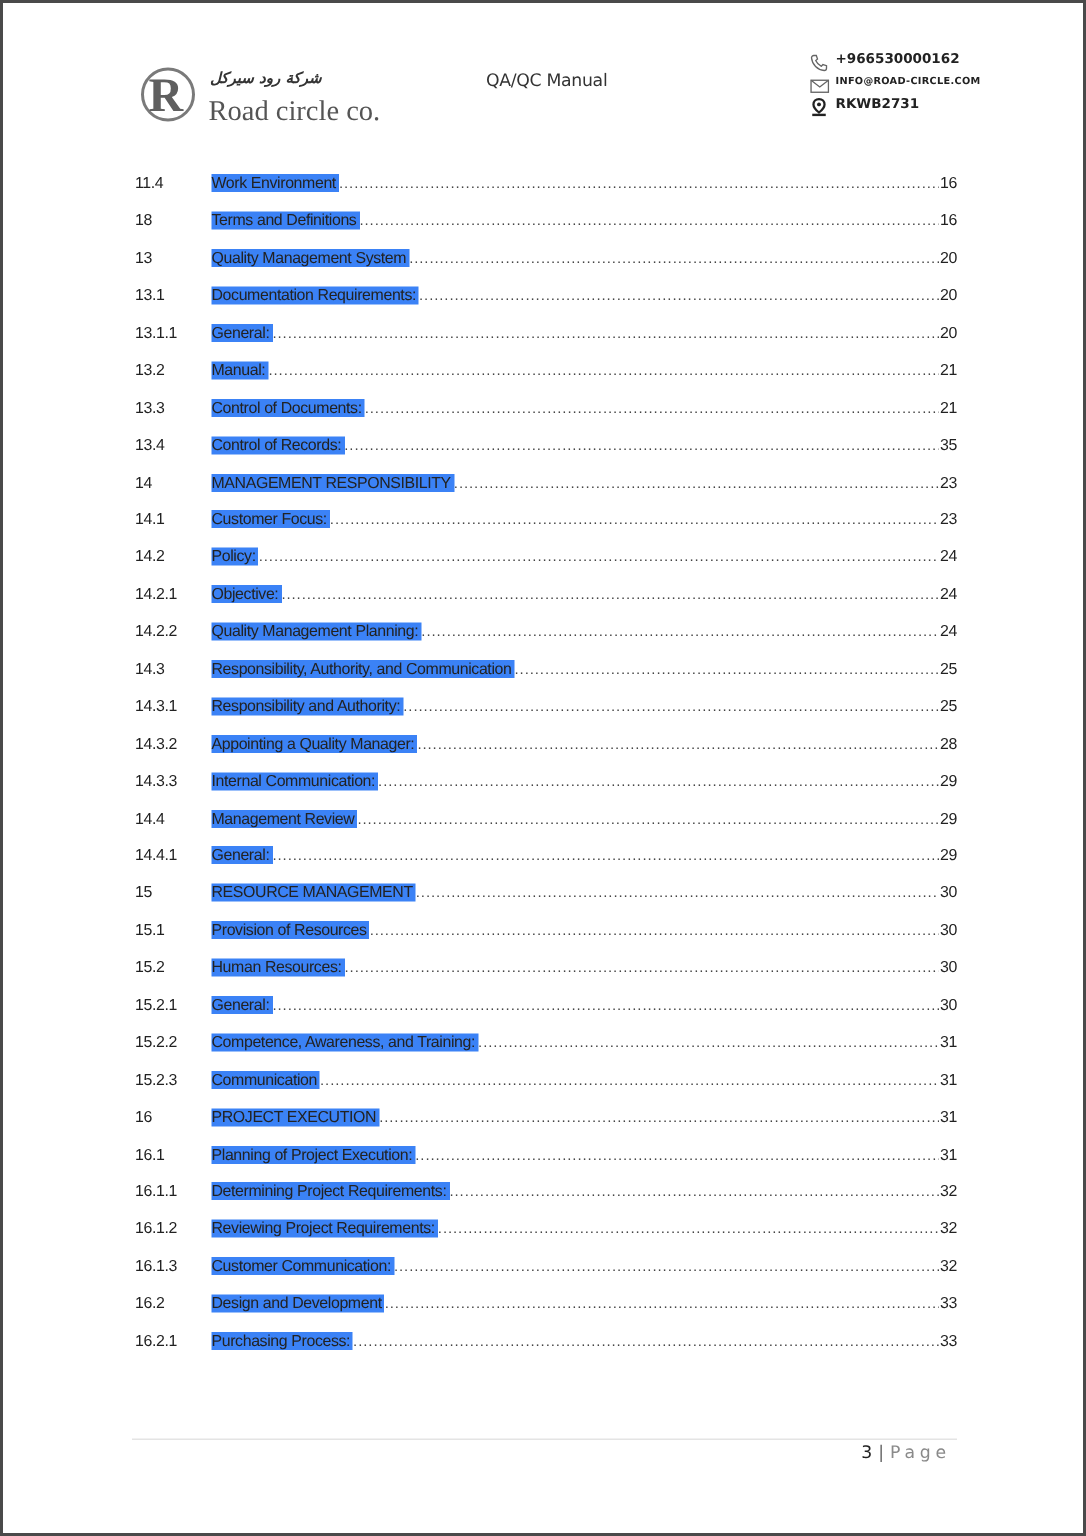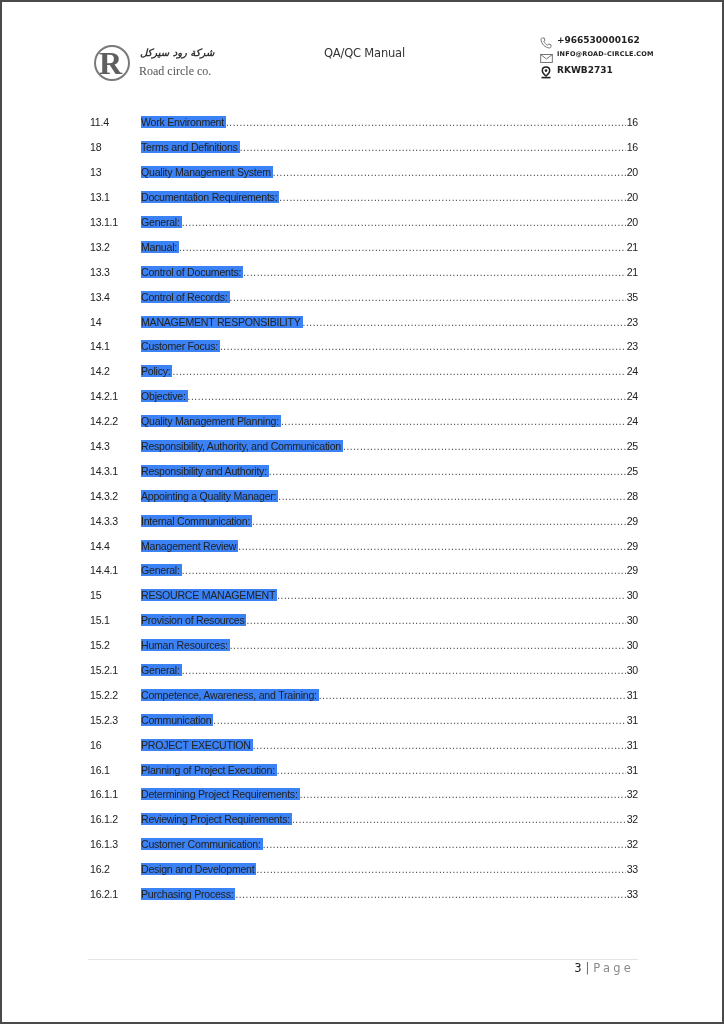--- a/index.html
+++ b/index.html
@@ -29,21 +29,21 @@
     font-family: "Liberation Serif", serif; font-weight: bold;
     font-size: 32px; line-height: 34px; color: #5f5f5f;
   }
   .logo-arabic {
     position: absolute; left: 48px; top: 2px;
     font-family: "DejaVu Sans", sans-serif; font-size: 10px; font-weight: bold;
     color: #333; direction: rtl; width: 82px; text-align: left; font-style: italic;
   }
   .logo-name {
     position: absolute; left: 47px; top: 19px;
-    font-family: "Liberation Serif", serif; font-size: 12px; color: #555;
+    font-family: "Liberation Serif", serif; font-size: 19px; color: #555;
     white-space: nowrap;
   }
   .doc-title {
     position: absolute; left: 322px; top: 44px;
     font-family: "DejaVu Sans", sans-serif; font-size: 11.5px; color: #333;
     white-space: nowrap; letter-spacing: -0.2px;
   }
   .contact { position: absolute; left: 538px; top: 33px; width: 140px; }
   .contact-row { height: 15px; display: flex; align-items: flex-start; white-space: nowrap; }
   .contact-row .ico { width: 14px; height: 12px; margin-right: 3px; display: inline-block; }

